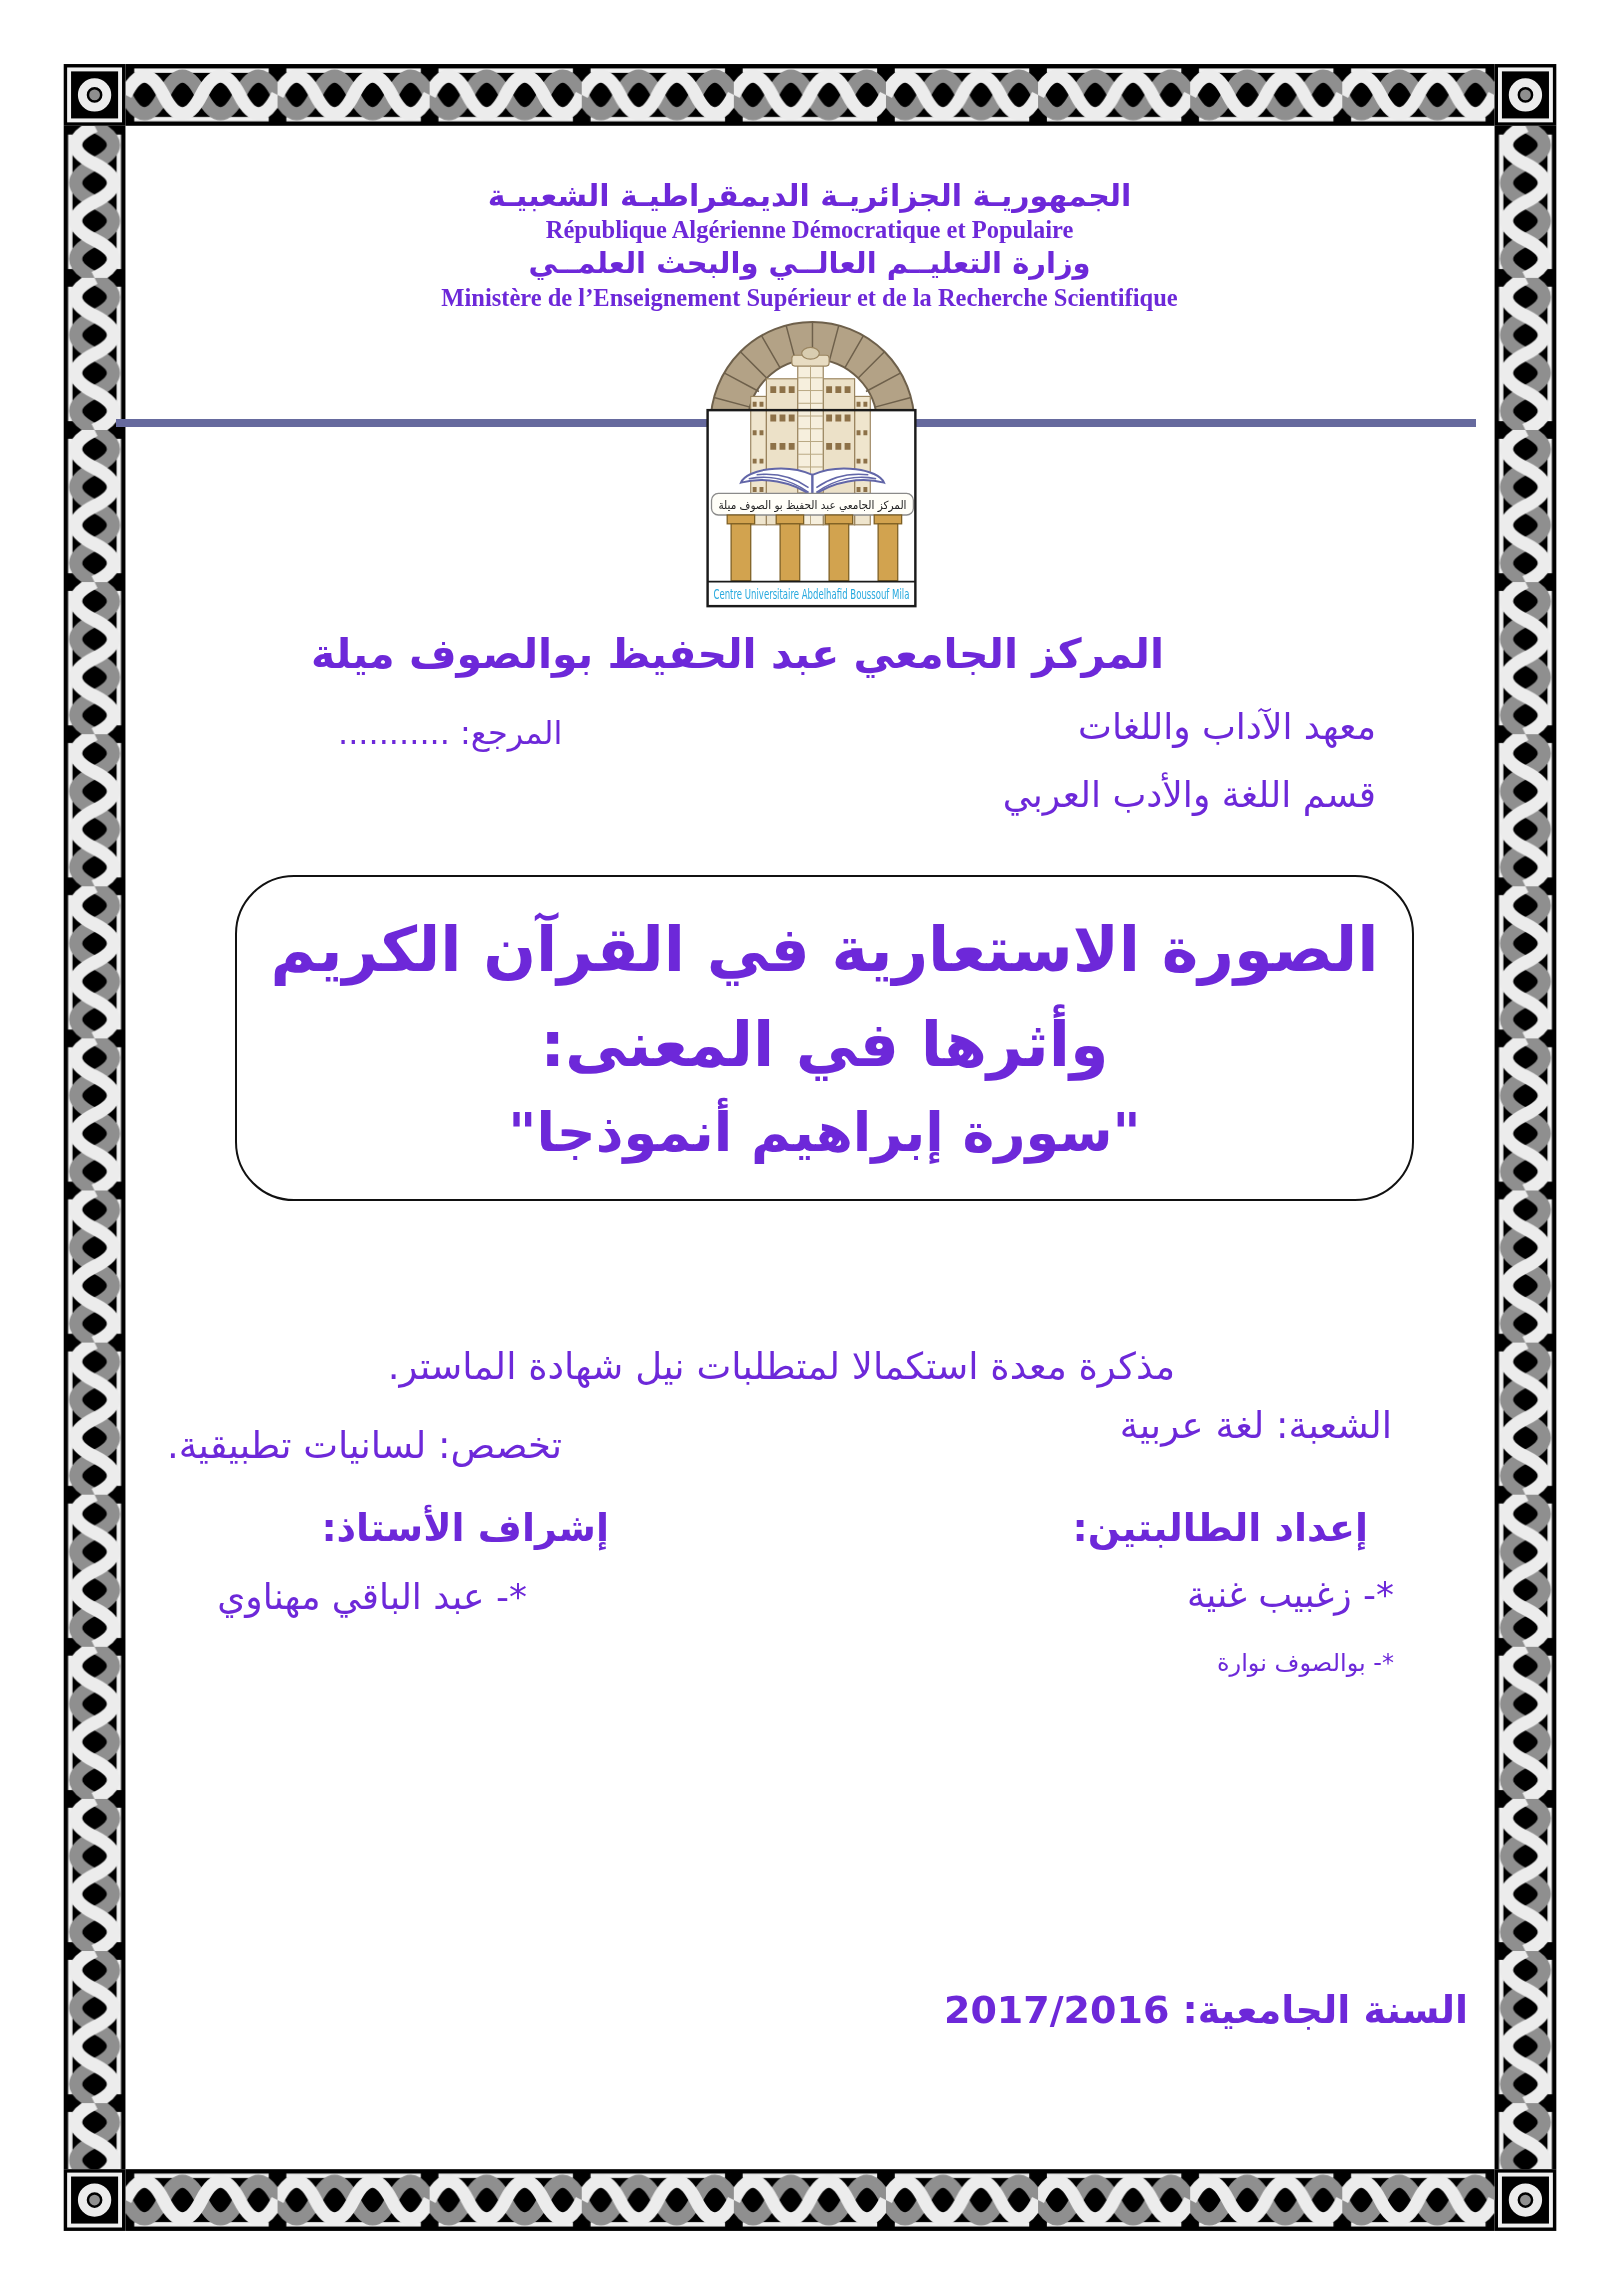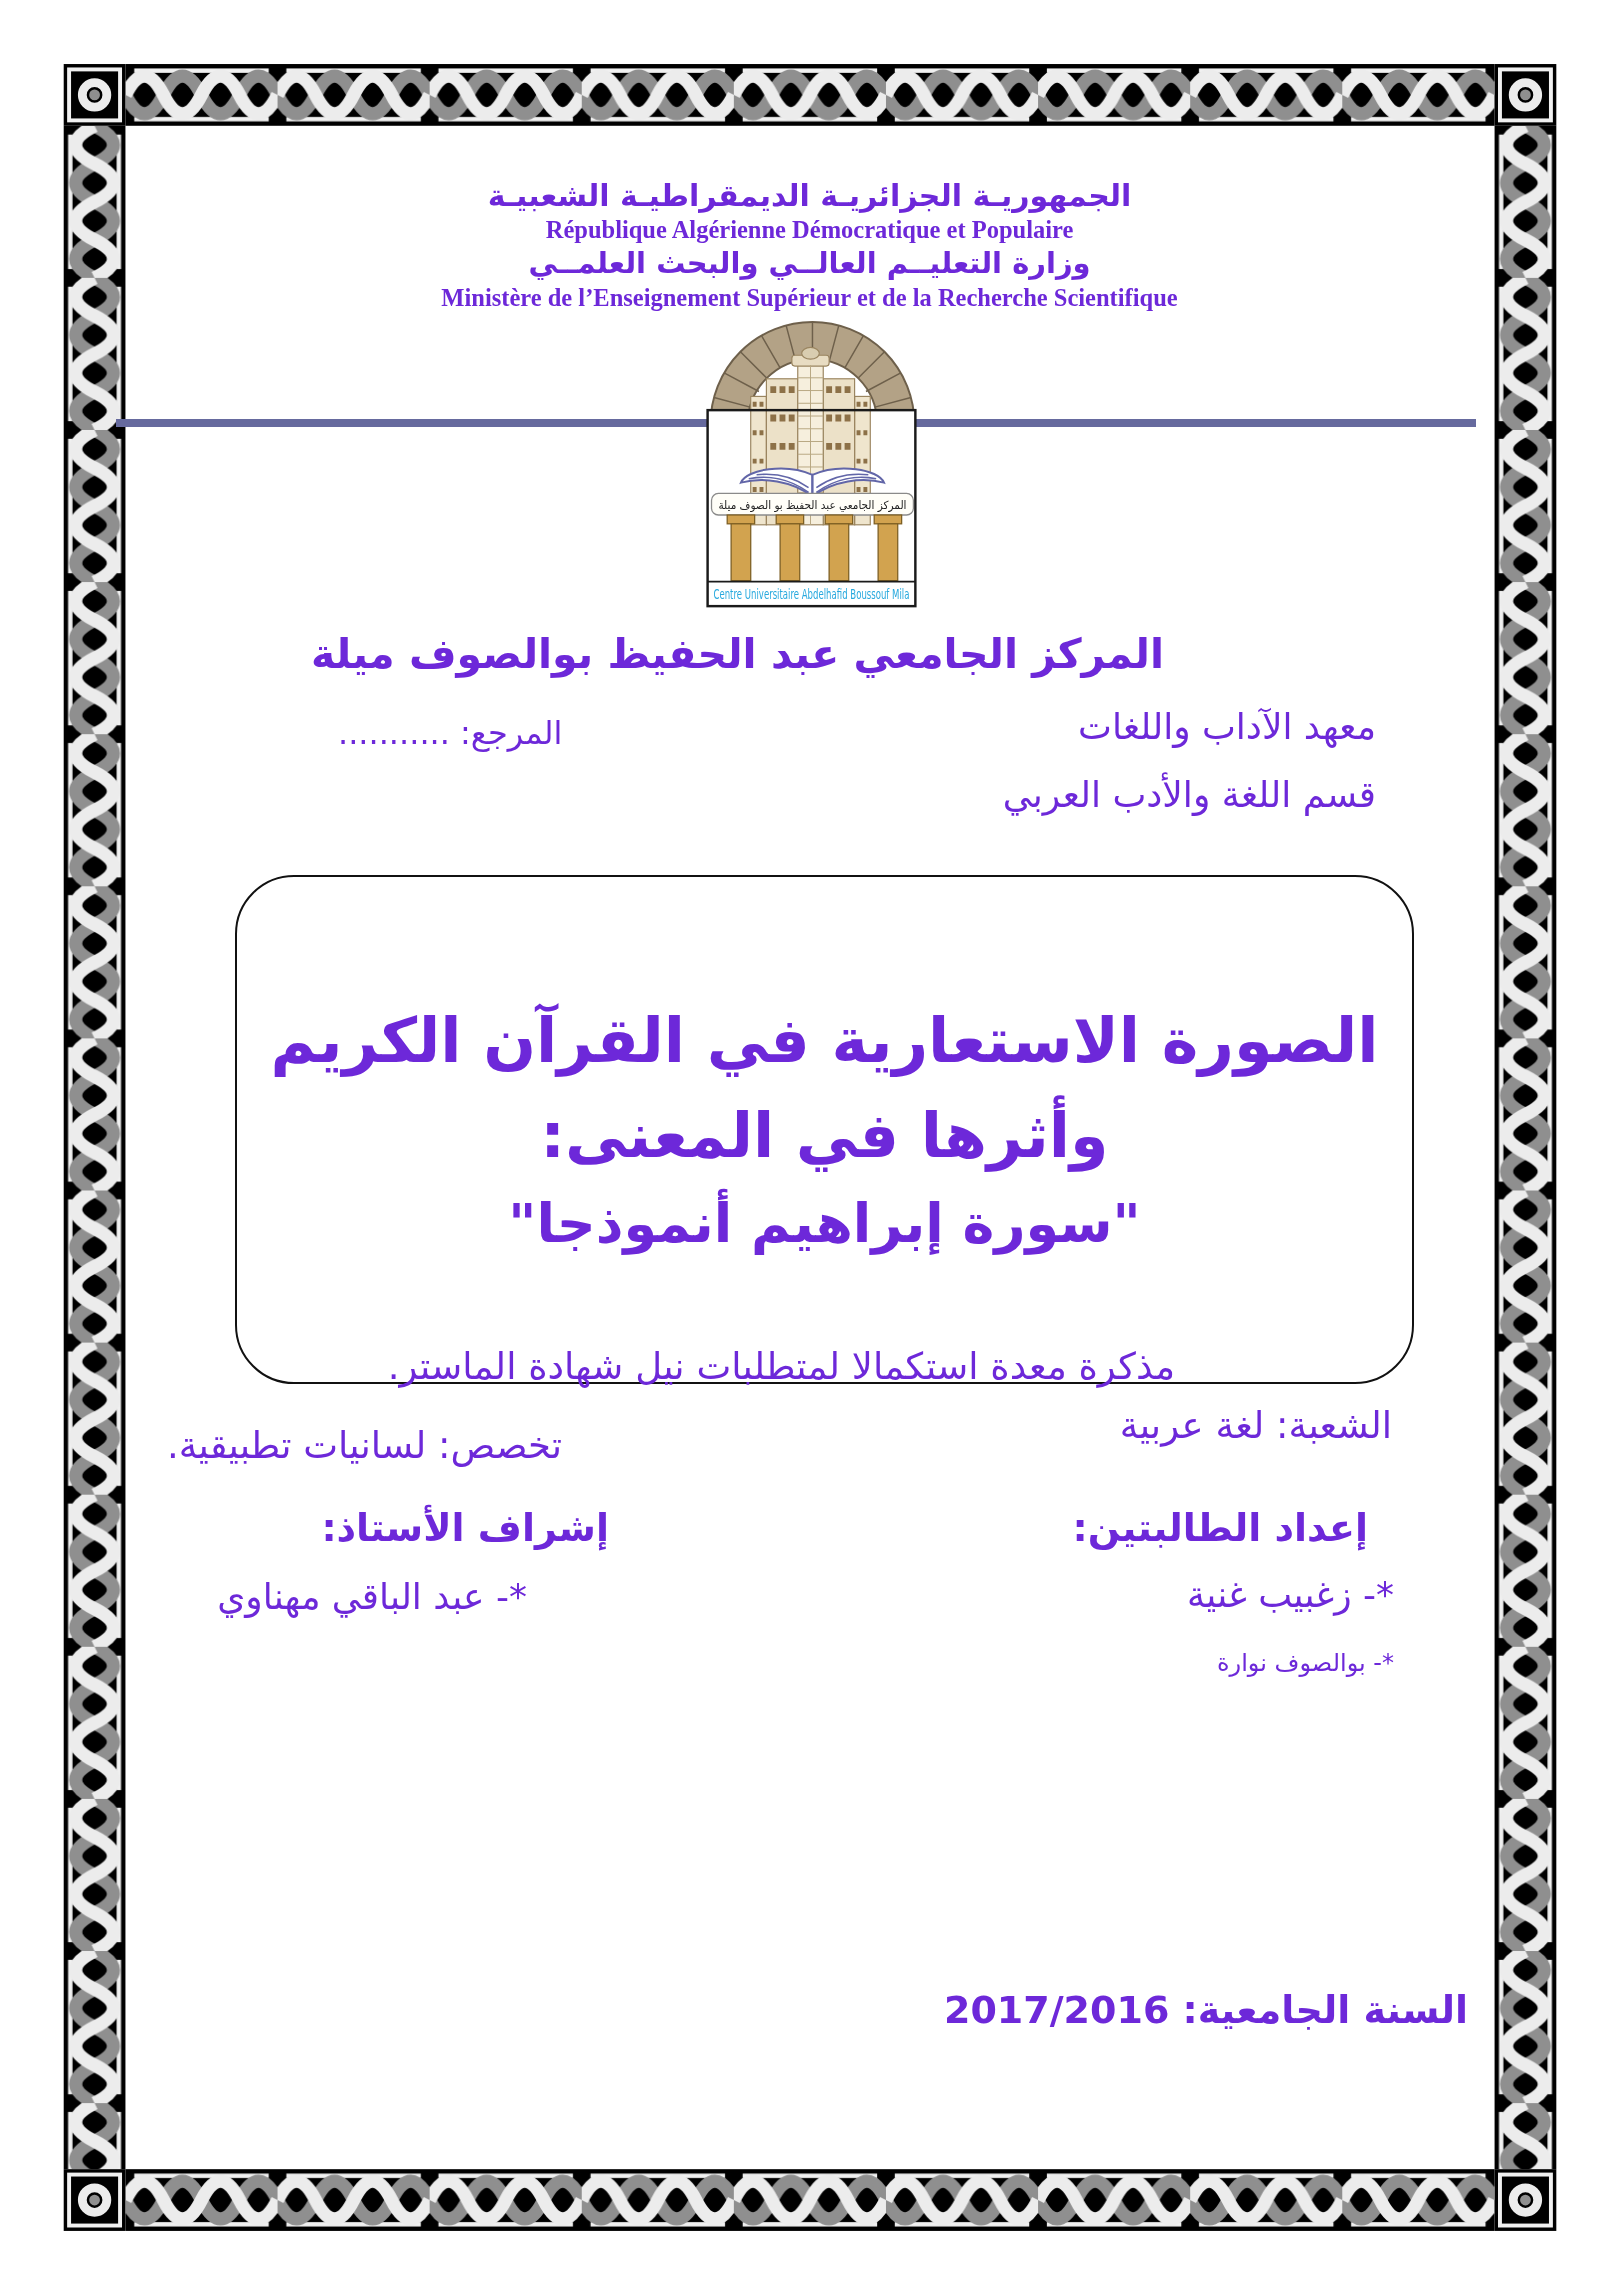--- a/index.html
+++ b/index.html
@@ -15,21 +15,21 @@
   .h-ar1{font-size:30px;font-weight:bold;line-height:37px;}
   .h-fr {font-family:"Liberation Serif",serif;font-size:24.5px;font-weight:bold;line-height:31px;}
   .h-ar2{font-size:29px;font-weight:bold;line-height:37px;}
 
   .uni-name{position:absolute;left:125px;width:1225px;top:630px;text-align:center;font-size:41px;font-weight:bold;z-index:1;}
   .institute{position:absolute;right:245px;top:706px;font-size:36px;z-index:1;}
   .reference{position:absolute;left:338px;top:714px;font-size:32px;z-index:1;}
   .department{position:absolute;right:245px;top:774px;font-size:36px;z-index:1;}
 
   .title-box{
-    position:absolute;left:235px;top:875px;width:1179px;height:509px;
+    position:absolute;left:235px;top:875px;width:1179px;height:326px;
     border:2.9px solid #111;border-radius:59px;box-sizing:border-box;
     display:flex;flex-direction:column;align-items:center;justify-content:center;gap:17.6px;z-index:1;
   }
   .title-l1,.title-l2{font-size:62px;font-weight:bold;line-height:1.25;}
   .title-l3{font-size:54px;font-weight:bold;line-height:1.2;}
 
   .memo{position:absolute;left:125px;width:1313px;top:1345px;text-align:center;font-size:37px;z-index:1;}
   .branch{position:absolute;right:229px;top:1404px;font-size:37px;z-index:1;}
   .specialty{position:absolute;left:167px;top:1404px;font-size:37px;z-index:1;margin-top:20px;}
 

